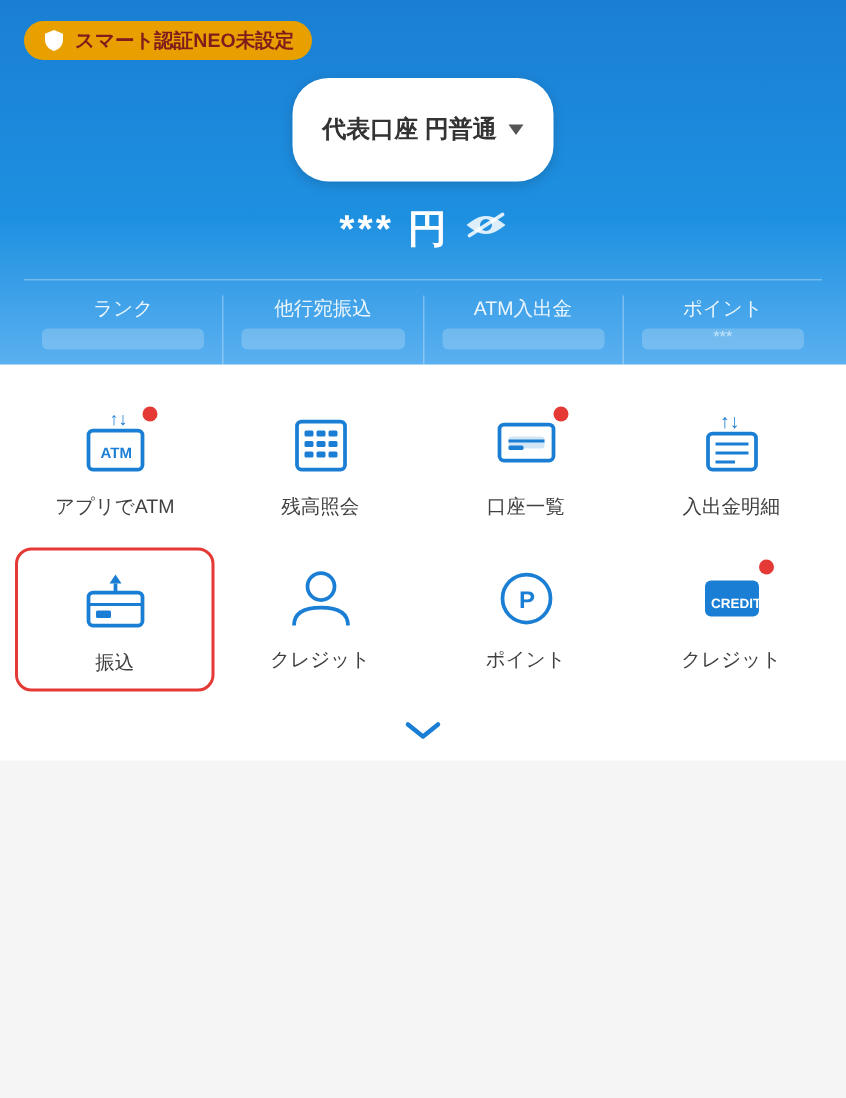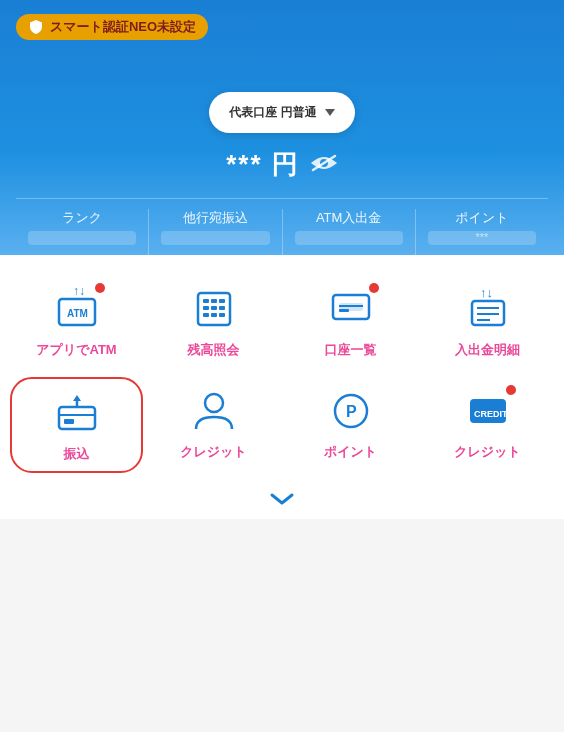--- a/index.html
+++ b/index.html
@@ -39,30 +39,29 @@
 
     .account-selector {
       display: flex;
       justify-content: center;
       margin-bottom: 14px;
     }
     .account-selector-btn {
       background: white;
       border: none;
       border-radius: 24px;
-      padding: 12px 20px;
-      font-size: 12px;
+      padding: 24px 20px;
+      font-size: 16px;
       font-weight: bold;
       color: #333;
       display: flex;
       align-items: center;
       gap: 8px;
       cursor: pointer;
       box-shadow: 0 2px 8px rgba(0,0,0,0.15);
-      margin-top: 40px;
     }
     .chevron-down {
       width: 0;
       height: 0;
       border-left: 5px solid transparent;
       border-right: 5px solid transparent;
       border-top: 7px solid #555;
       display: inline-block;
     }
 
@@ -127,21 +126,21 @@
       flex-direction: column;
       align-items: center;
       gap: 6px;
       cursor: pointer;
       padding: 8px 4px;
       position: relative;
     }
 
     .menu-item.selected {
       border: 2.5px solid #e53935;
-      border-radius: 22px;
+      border-radius: 11px;
     }
 
     .icon-box {
       width: 60px;
       height: 52px;
       display: flex;
       align-items: center;
       justify-content: center;
       position: relative;
     }
@@ -151,23 +150,23 @@
       top: 0;
       right: 2px;
       width: 10px;
       height: 10px;
       background: #e53935;
       border-radius: 50%;
     }
 
     .menu-label {
       font-size: 13px;
-      color: #ec4899;
+      color: #404040;
       text-align: left;
-      font-weight: 700;
+      font-weight: 400;
     }
     .scroll-chevron {
       display: flex;
       justify-content: center;
       margin-top: 6px;
     }
   </style>
 </head>
 <body>
 

